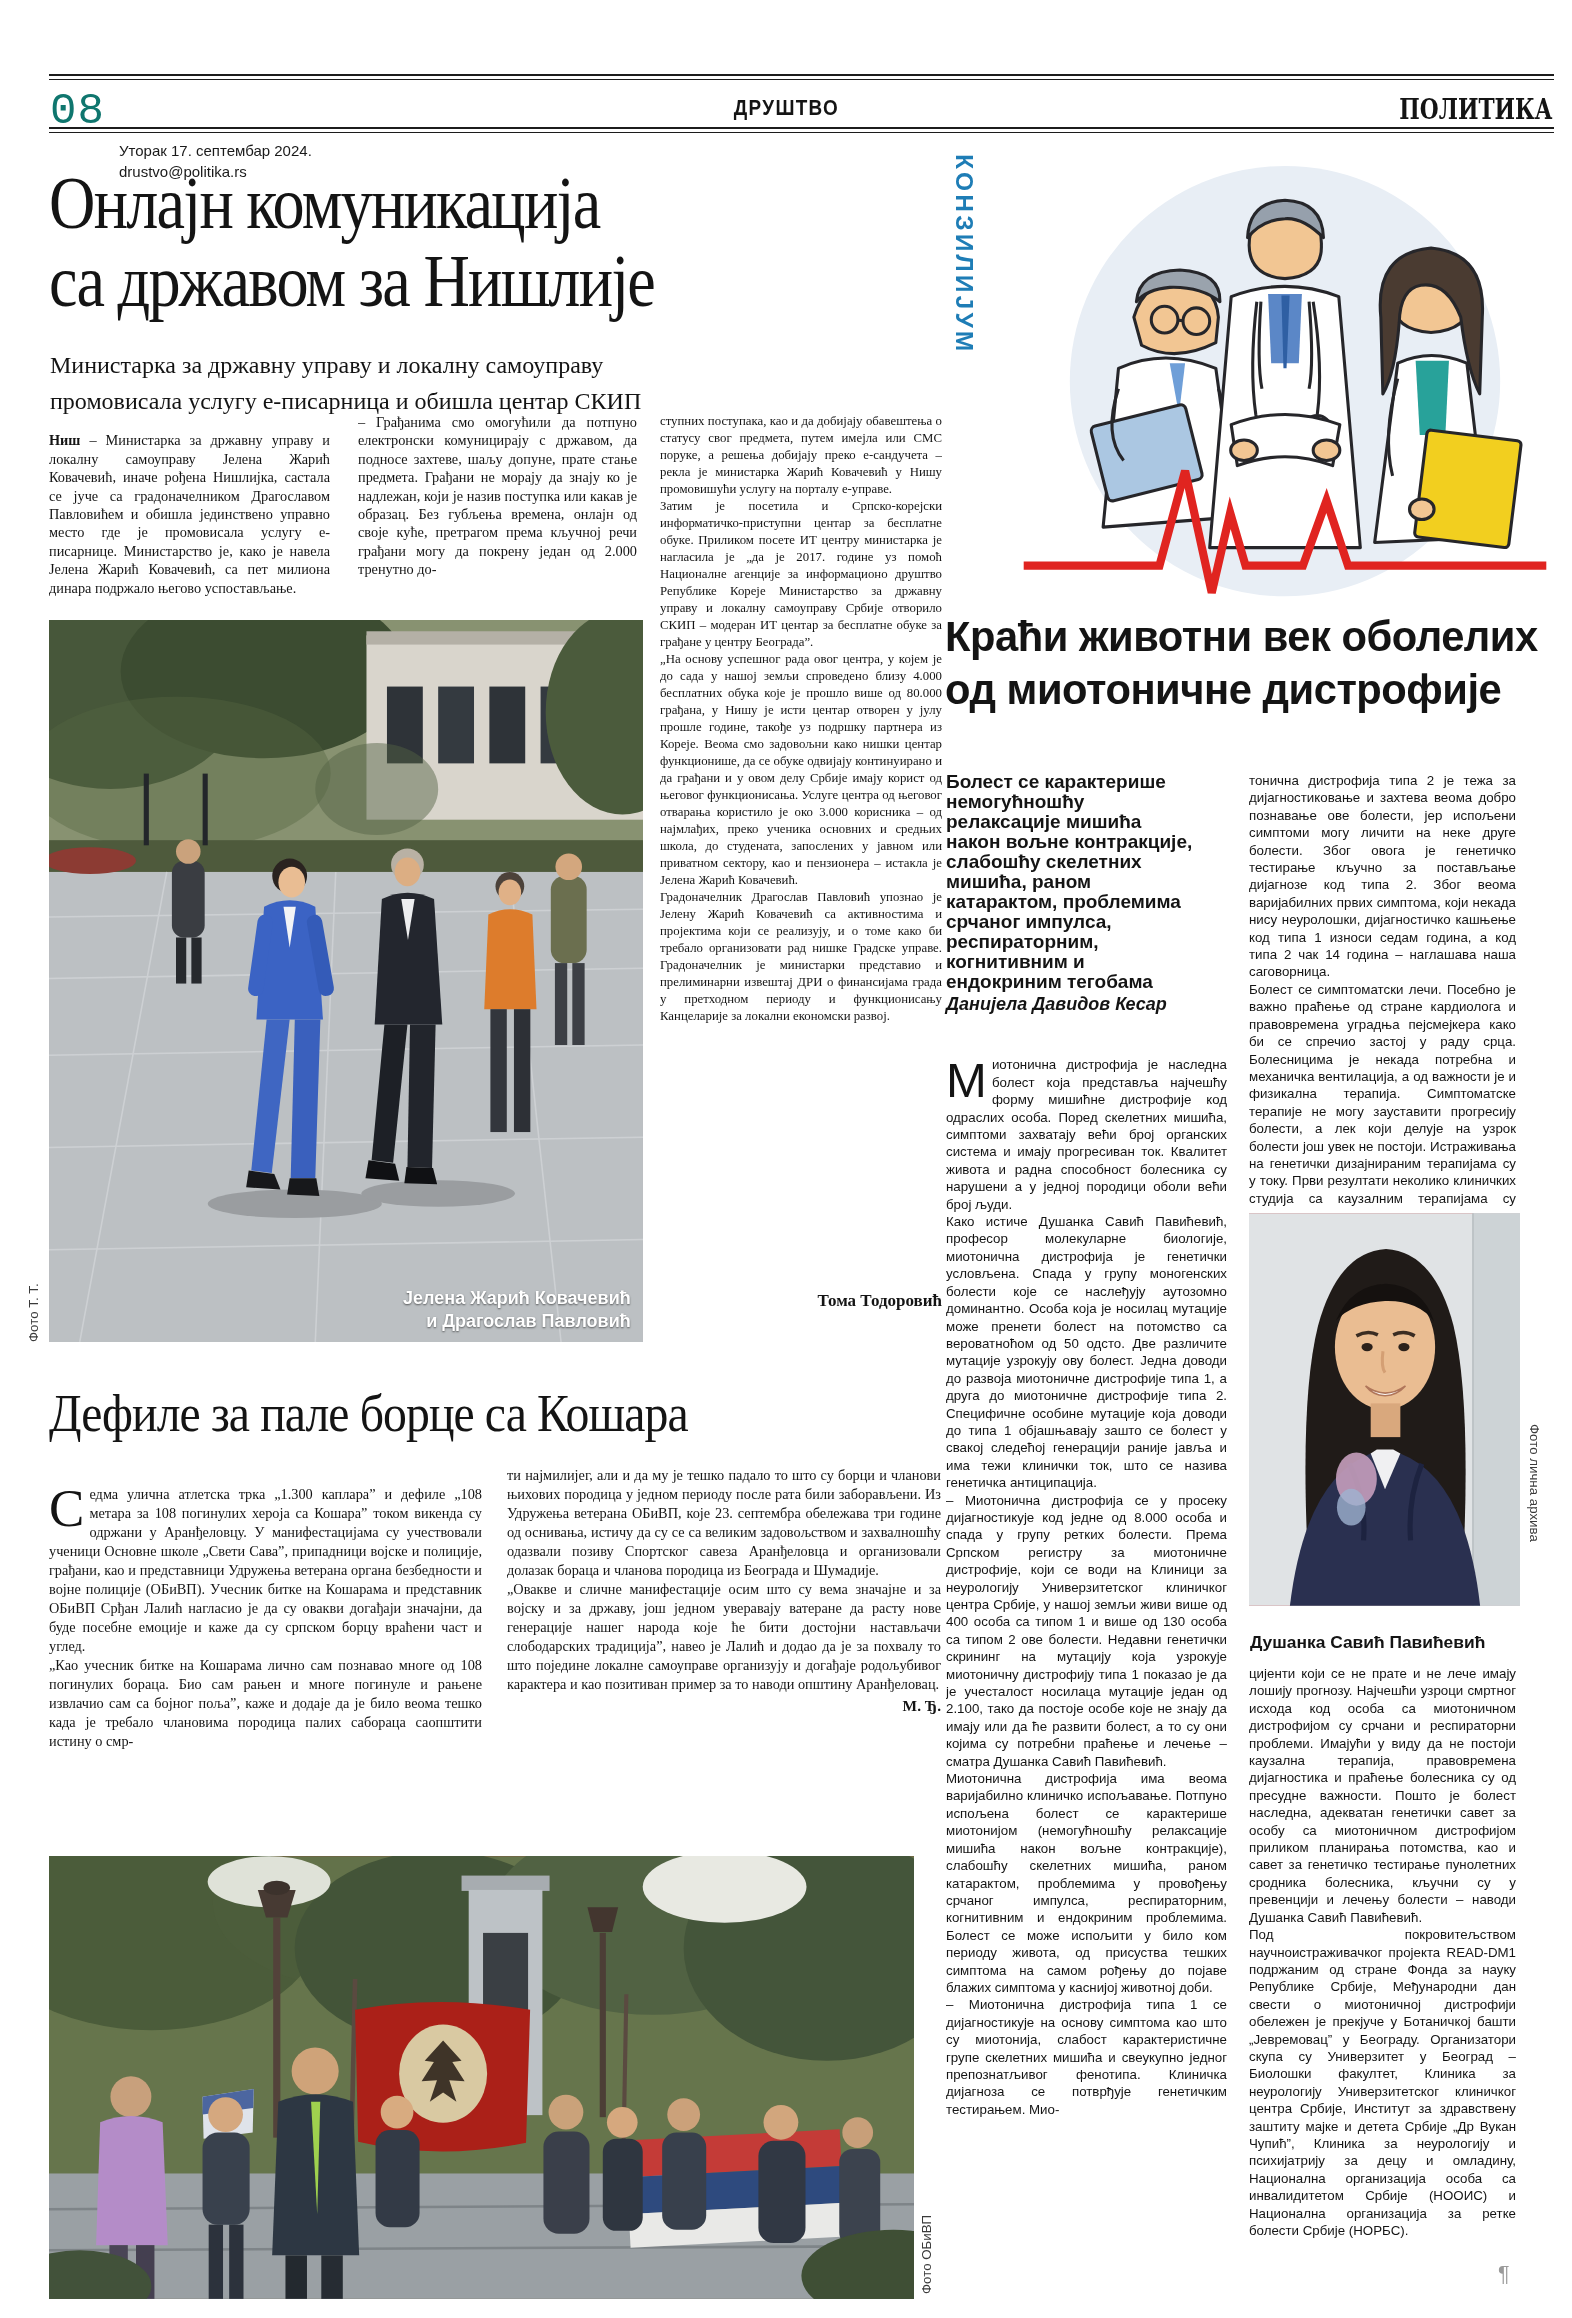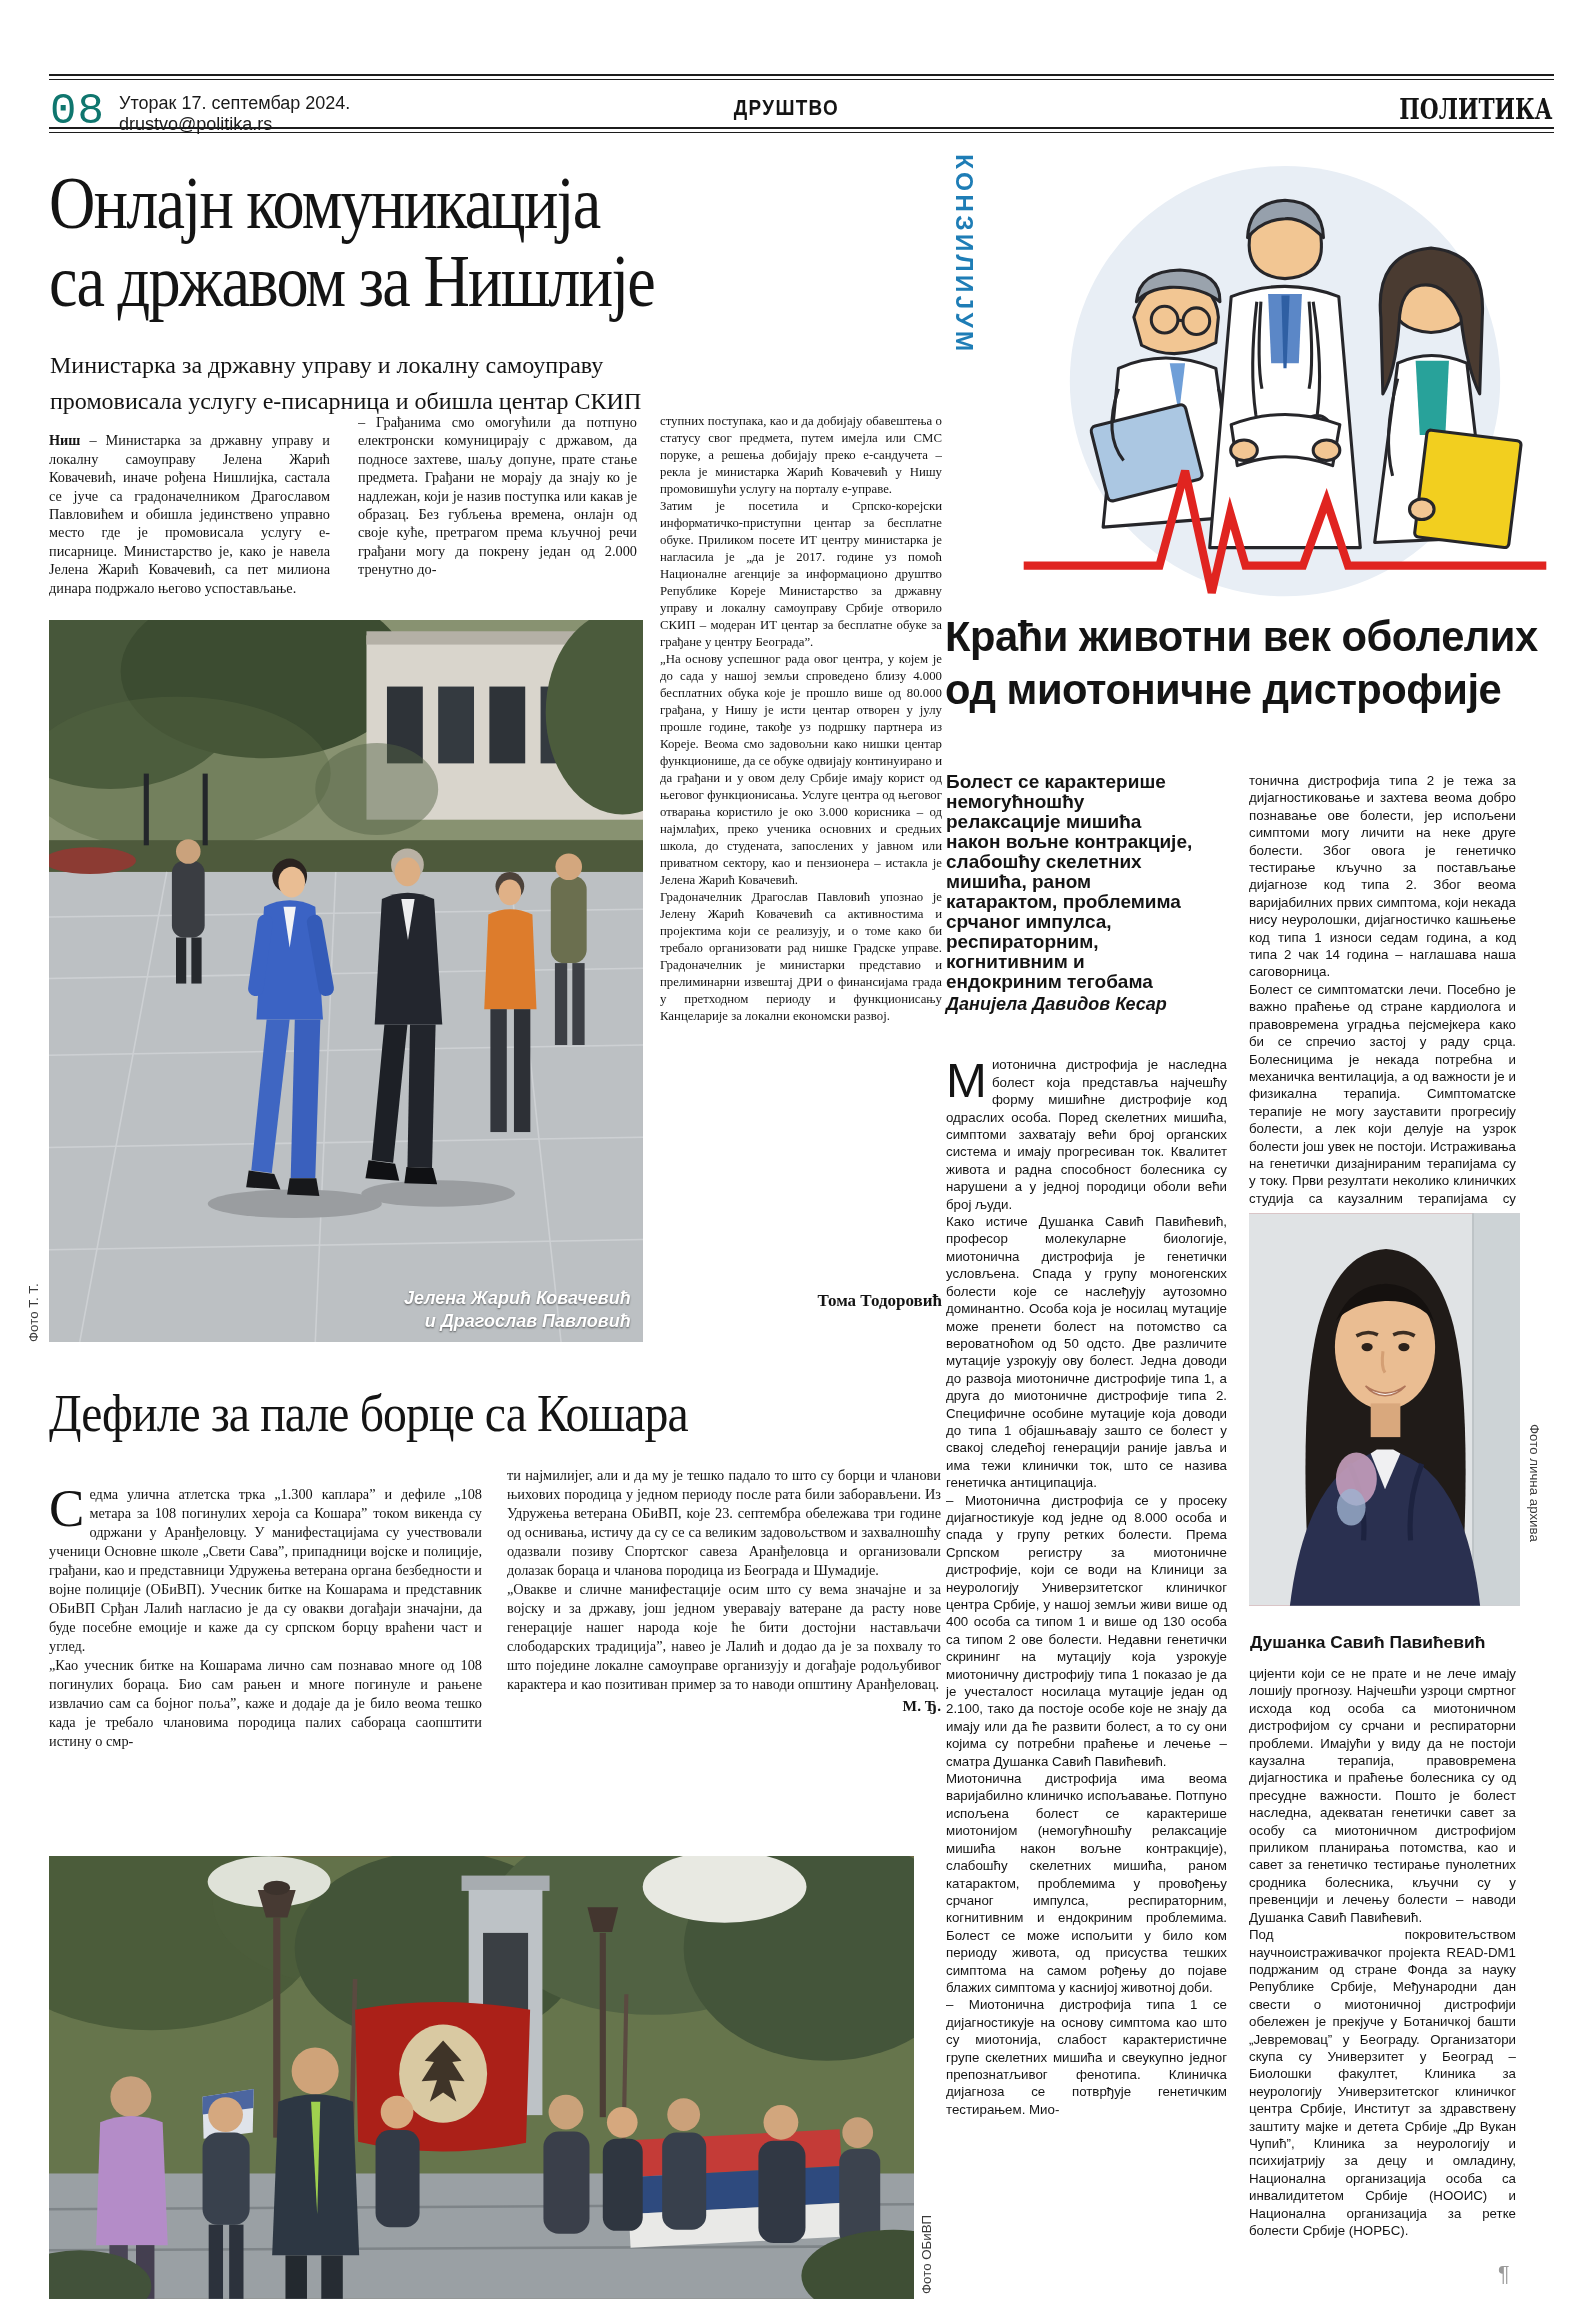--- a/index.html
+++ b/index.html
@@ -1,21 +1,21 @@
 <!DOCTYPE html>
 <html style="font-size:8.2px"><head>
 <meta charset="utf-8">
 <style>
   html,body{margin:0;padding:0;background:#ffffff;}
   body{width:1573px;height:2319px;position:relative;font-family:"Liberation Serif","DejaVu Serif",serif;color:#141414;overflow:hidden;}
   .abs{position:absolute;}
   .rule2{border-top:2px solid #1c1c1c;border-bottom:0.8px solid #1c1c1c;height:3.1px;}
   
   .pageno{font-family:Liberation Mono, monospace;font-size:44px;font-weight:400;letter-spacing:1px;color:#0f766e;}
-  .dateblock{font-family:"Liberation Sans","DejaVu Sans",sans-serif;font-size:18px;line-height:20.5px;color:#1a1a1a;}
+  .dateblock{font-family:"Liberation Sans","DejaVu Sans",sans-serif;font-size:15px;line-height:20.5px;color:#1a1a1a;margin-top:48px;}
   .section{font-family:"Liberation Sans","DejaVu Sans",sans-serif;font-weight:700;font-size:21.5px;letter-spacing:1.5px;text-align:center;transform:scaleX(.88);}
   .masthead{font-family:"DejaVu Serif","Liberation Serif",serif;font-weight:700;font-size:23.6px;letter-spacing:0px;transform:scaleY(1.2) scaleX(.92);transform-origin:right;}
   
   .h1a{font-size:73px;line-height:78px;letter-spacing:-2px;white-space:pre-line;transform:scaleX(.88);transform-origin:left;font-weight:400;}
   .sub1{font-size:24px;line-height:36px;white-space:pre-line;}
   .bodyser{font-size:14.3px;line-height:18.4px;text-align:justify;white-space:pre-line;overflow:hidden;}
   .bodyser3{font-size:12.8px;line-height:17px;text-align:justify;white-space:pre-line;overflow:hidden;}
   .lede{font-weight:700;}
   .byline-r{font-weight:700;font-size:17px;text-align:right;}
   
@@ -27,21 +27,21 @@
   .h2a{font-family:"Liberation Sans","DejaVu Sans",sans-serif;font-weight:700;font-size:43px;line-height:53px;letter-spacing:-0.5px;white-space:pre-line;transform:scaleX(.97);transform-origin:left;}
   .lead2{font-family:"Liberation Sans","DejaVu Sans",sans-serif;font-weight:700;font-size:19px;line-height:20px;white-space:pre-line;}
   .byline2{font-family:"Liberation Sans","DejaVu Sans",sans-serif;font-weight:700;font-style:italic;font-size:18px;}
   .body2{font-family:"Liberation Sans","DejaVu Sans",sans-serif;font-size:13.3px;line-height:17.4px;text-align:justify;white-space:pre-line;overflow:hidden;}
   .capt2{font-family:"Liberation Sans","DejaVu Sans",sans-serif;font-weight:700;font-size:17.4px;}
   
   .vert{writing-mode:vertical-rl;font-family:"Liberation Sans","DejaVu Sans",sans-serif;font-size:13.3px;color:#3a3a3a;}
   .vert.up{transform:rotate(180deg);}
   .konz{writing-mode:vertical-rl;font-family:"Liberation Sans","DejaVu Sans",sans-serif;font-weight:700;font-size:24.6px;letter-spacing:3.1px;color:#1e7db6;}
   
-  .photo{overflow:hidden;background:#b91c1c;font-style:italic;}
+  .photo{overflow:hidden;background:#b91c1c;}
   .photo svg{display:block;}
   .photocap{position:absolute;right:12.3px;bottom:9.2px;text-align:right;color:#ffffff;font-family:"Liberation Sans","DejaVu Sans",sans-serif;font-weight:700;font-size:18px;line-height:23px;white-space:pre-line;text-shadow:0 0.5px 2px rgba(0,0,0,.55);}
   .endmark{color:#9a9a9a;font-family:"Liberation Sans","DejaVu Sans",sans-serif;font-size:21.5px;}
 </style>
 </head>
 <body>
 
 <div class="abs rule2" style="left:49px;top:74px;width:1505px;"></div>
 <div class="abs pageno" style="left:50px;top:86px;">08</div>
 <div class="abs dateblock" style="left:119px;top:93px;">

